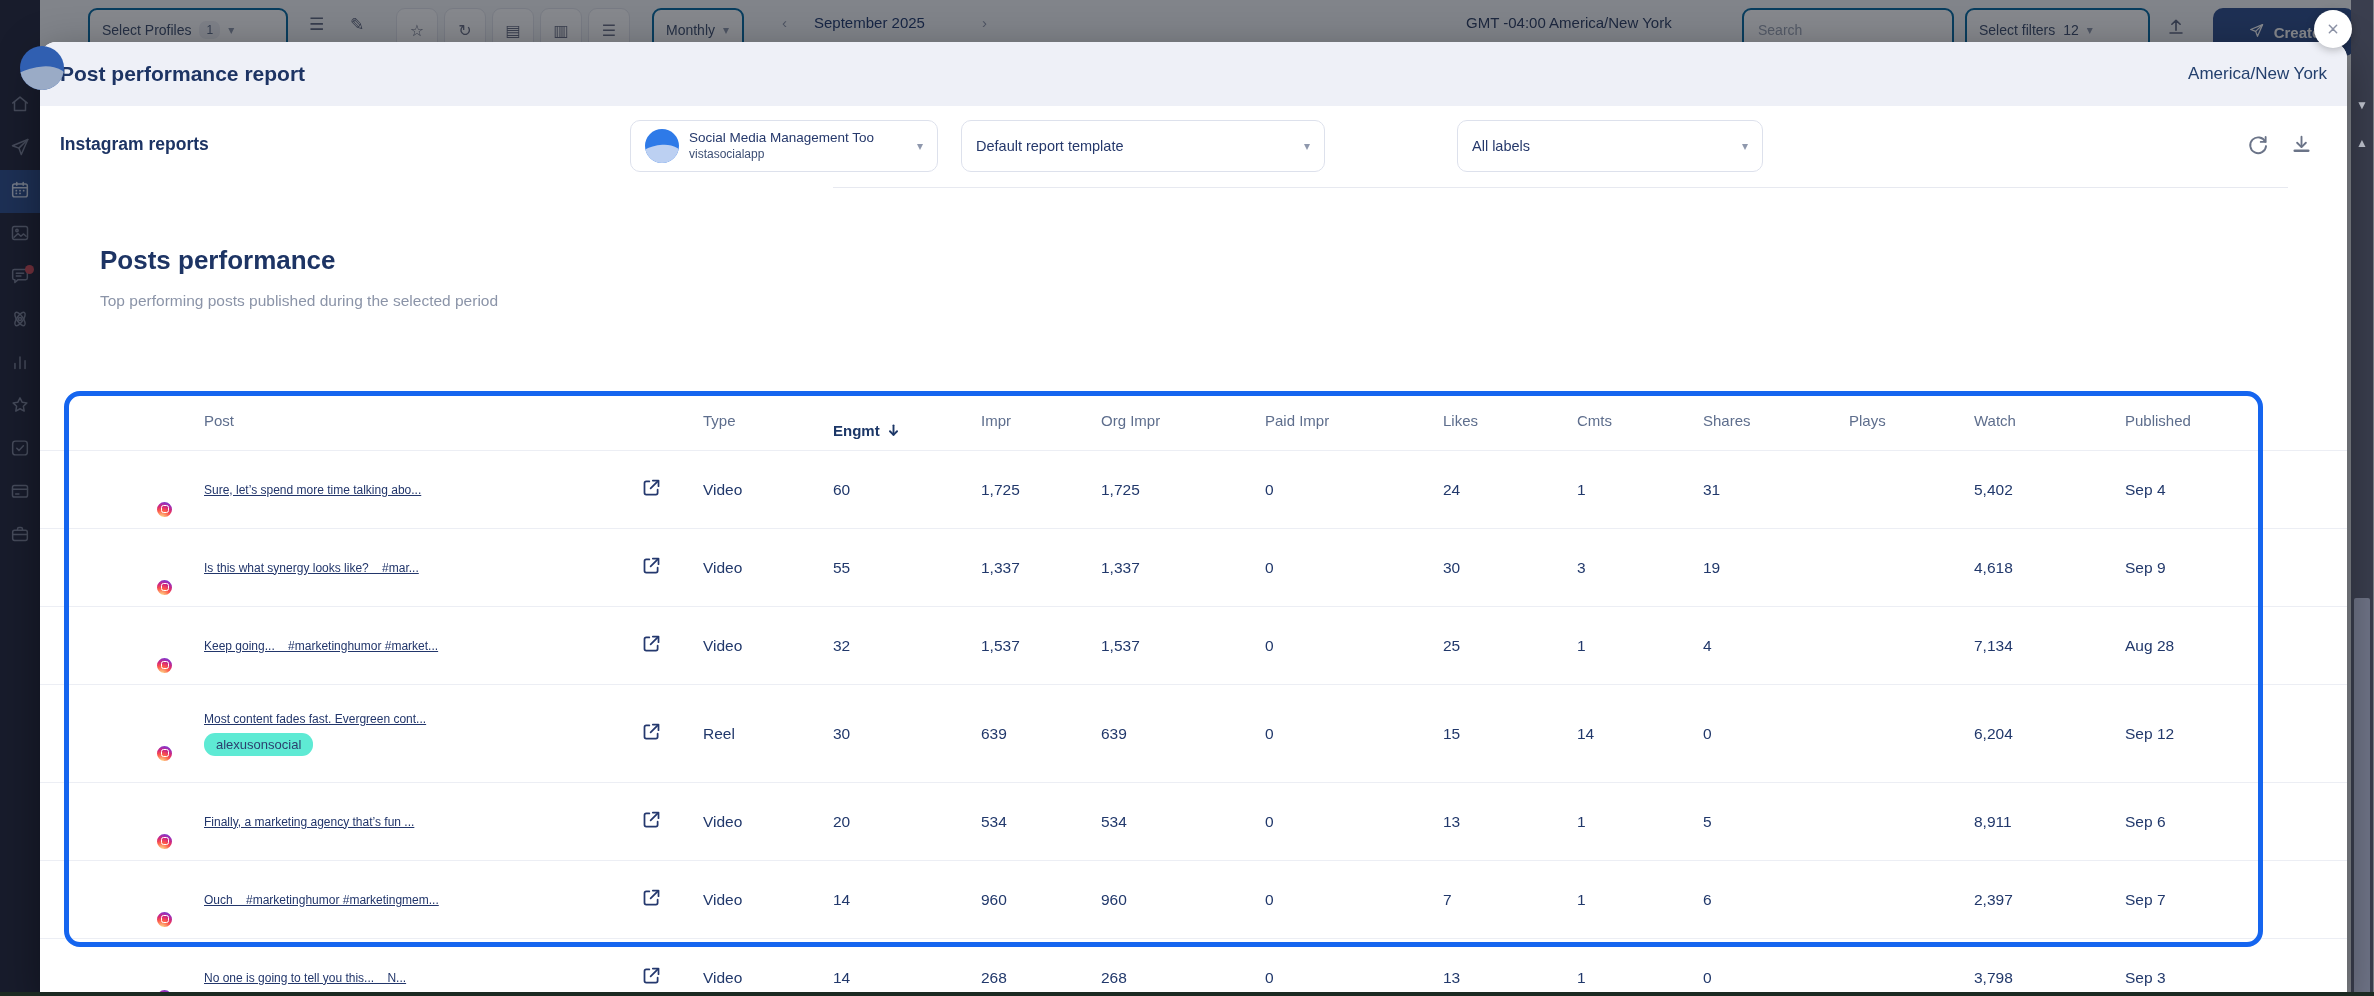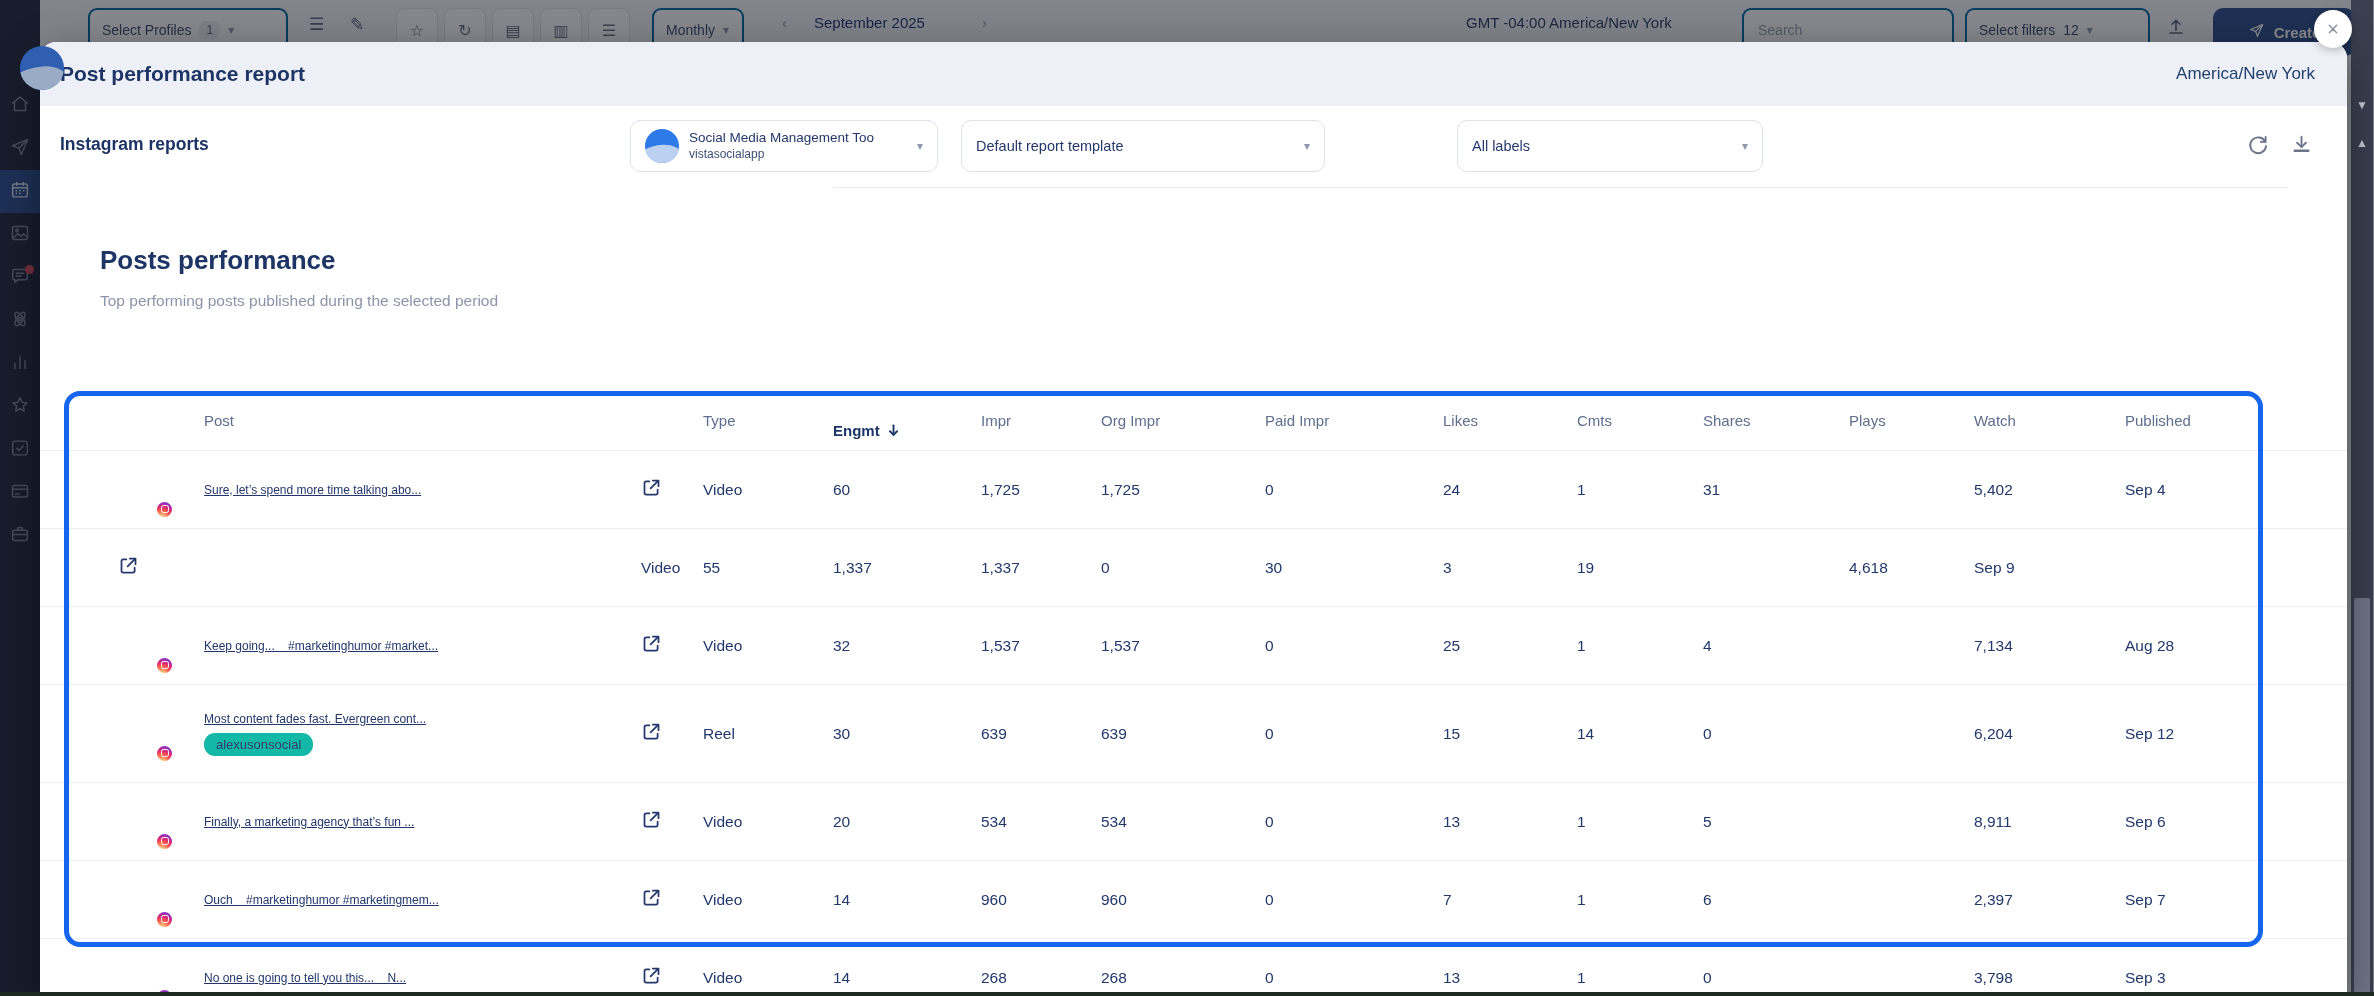--- a/index.html
+++ b/index.html
@@ -38,21 +38,21 @@
   
   .scroll-strip{position:absolute;right:0;top:0;width:27px;height:996px;z-index:45;}
   .scroll-track{position:absolute;right:1px;top:0;width:22px;height:996px;background:#3a3e4e;}
   .scroll-thumb{position:absolute;right:4px;top:598px;width:16px;height:398px;background:#6f7487;border-radius:2px;}
   .scroll-arrow{position:absolute;right:6px;font-size:12px;color:#c3c7d2;}
 
   
   .modal{position:absolute;left:40px;top:42px;width:2307px;height:954px;background:#fff;border-radius:16px 16px 0 0;
          box-shadow:0 12px 44px rgba(0,0,0,.38);z-index:60;overflow:hidden;}
   .modal-header{position:absolute;left:0;top:0;right:0;height:64px;background:#eef0f7;border-radius:16px 16px 0 0;
-         display:flex;align-items:center;justify-content:space-between;padding:0 32px 0 20px;box-sizing:border-box;text-align:right;}
+         display:flex;align-items:center;justify-content:space-between;padding:0 20px 0 20px;box-sizing:border-box;text-align:right;}
   .modal-title{font-size:21px;font-weight:600;color:#1d3464;}
   .modal-tz{font-size:17px;color:#24406e;}
 
   .controls{position:absolute;left:0;top:64px;right:12px;height:84px;background:#fff;}
   .controls-title{position:absolute;left:20px;top:28px;font-size:17.5px;font-weight:700;color:#1d3464;}
   .ctl-box{position:absolute;top:14px;height:52px;background:#fff;border:1px solid #dde1ec;border-radius:10px;
          display:flex;align-items:center;padding:0 14px;box-sizing:border-box;color:#25386b;font-size:14.5px;cursor:pointer;}
   .ctl-caret{margin-left:auto;color:#8f98ad;font-size:12px;}
   .ctrl-avatar{width:34px;height:34px;border-radius:50%;background:#2e7ae8;position:relative;overflow:hidden;flex:0 0 auto;margin-right:10px;}
   .ctrl-avatar::before{content:'';position:absolute;width:150%;height:82%;background:#bcd0f2;border-radius:50%;left:-42%;top:50%;transform:rotate(-16deg);}
@@ -79,21 +79,21 @@
   .cell{font-size:15.5px;color:#21386b;}
   .post-cell{display:flex;align-items:center;}
   .avatar-wrap{position:relative;width:54px;height:54px;flex:0 0 auto;margin-right:32px;}
   .avatar-circle{width:54px;height:54px;border-radius:50%;background:#2e7ae8;overflow:hidden;position:relative;}
   .avatar-circle::before{content:'';position:absolute;width:150%;height:80%;background:#bcd0f2;border-radius:50%;left:-44%;top:52%;transform:rotate(-16deg);}
   .ig-badge{position:absolute;right:-2px;bottom:-2px;width:19px;height:19px;border-radius:50%;border:2px solid #fff;box-sizing:border-box;
             background:radial-gradient(circle at 30% 110%, #fdf497 0%, #fd5949 42%, #d62976 62%, #962fbf 80%, #4f5bd5 100%);}
   .ig-badge::after{content:'';position:absolute;left:3.5px;top:3.5px;width:8px;height:8px;border:1.4px solid #fff;border-radius:2.5px;box-sizing:border-box;}
   .post-texts{display:flex;flex-direction:column;align-items:flex-start;gap:7px;}
   .post-link{font-size:12px;color:#22366b;text-decoration:underline;white-space:pre;cursor:pointer;}
-  .post-label-badge{background:#14b8a6;color:#2c3f6e;font-size:13px;border-radius:11px;padding:4px 12px;}
+  .post-label-badge{background:#5eead4;color:#2c3f6e;font-size:13px;border-radius:11px;padding:4px 12px;}
   .ext-icon{cursor:pointer;display:inline-flex;}
   .ext-icon svg{width:21px;height:21px;stroke:#24386e;fill:none;stroke-width:2;stroke-linecap:round;stroke-linejoin:round;}
 
   .highlight-border{position:absolute;left:24px;top:349px;width:2189px;height:546px;border:5px solid #1565ef;border-radius:16px;pointer-events:none;z-index:5;}
 
   
   .vs-logo{position:absolute;left:20px;top:46px;width:44px;height:44px;border-radius:50%;background:#3a74d8;overflow:hidden;z-index:70;filter:brightness(.82);}
   .vs-logo::before{content:'';position:absolute;width:150%;height:80%;background:#bcd0f2;border-radius:50%;left:-42%;top:50%;transform:rotate(-16deg);}
   .close-btn{position:absolute;left:2314px;top:10px;width:38px;height:38px;border-radius:50%;background:#fff;z-index:80;
              display:flex;align-items:center;justify-content:center;box-shadow:0 2px 8px rgba(0,0,0,.25);cursor:pointer;}
@@ -332,20 +332,30 @@
     <div class="cell">1,725</div>
     <div class="cell">0</div>
     <div class="cell">24</div>
     <div class="cell">1</div>
     <div class="cell">31</div>
     <div class="cell"></div>
     <div class="cell">5,402</div>
     <div class="cell">Sep 4</div>
   </div>
           <div class="trow tgrid">
+    <div class="cell post-cell">
+      <span class="avatar-wrap">
+        <span class="avatar-circle"></span>
+        <span class="ig-badge"></span>
+      </span>
+      <span class="post-texts">
+        <a class="post-link">Is this what synergy looks like?    #mar...</a>
+
+      </span>
+    </div>
     <div class="cell">
       <span class="ext-icon">
                 <svg viewBox="0 0 24 24">
                   <path d="M9.5 5H6a2 2 0 0 0-2 2v11a2 2 0 0 0 2 2h11a2 2 0 0 0 2-2v-3.5"></path>
                   <path d="M13.5 4H20v6.5"></path>
                   <path d="M19.6 4.4 11 13"></path>
                 </svg>
               </span>
     </div>
     <div class="cell">Video</div>

